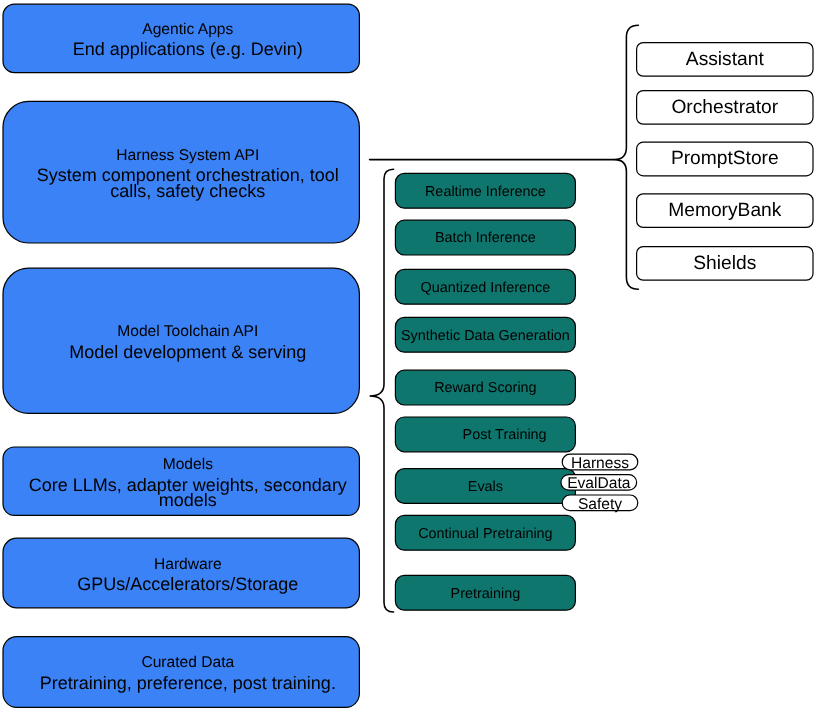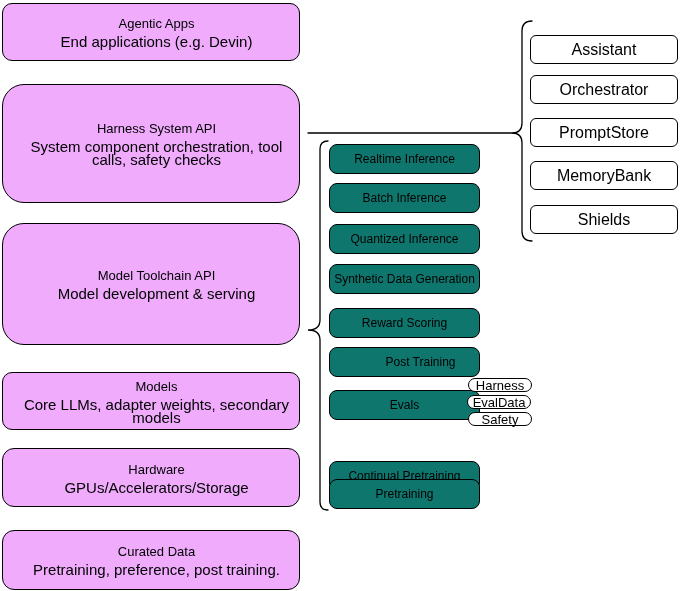--- a/index.html
+++ b/index.html
@@ -12,21 +12,21 @@
     color: #000000;
     overflow: hidden;
   }
   
   .bigbox {
     position: absolute;
     left: 2px;
     width: 298px;
     box-sizing: border-box;
     border: 1.3px solid #000000;
-    background: #f0abfc;
+    background: #3b82f6;
     display: flex;
     flex-direction: column;
     justify-content: center;
     align-items: center;
     text-align: center;
     padding-left: 11px;
   }
   .bigbox .title { font-size: 13px; line-height: 16px; }
   .bigbox .subtitle { font-size: 15px; line-height: 13px; margin-top: 3px; }
   .b-apps     { top: 3px;   height: 58px;  border-radius: 10px; }
@@ -47,21 +47,21 @@
     border-radius: 8px;
     background: #0f766e;
     display: flex;
     justify-content: center;
     align-items: center;
     text-align: center;
     font-size: 12px;
   }
   .m0 { top: 144px; } .m1 { top: 183px; } .m2 { top: 224px; }
   .m3 { top: 264px; } .m4 { top: 308px; } .m5 { top: 347px; padding-left: 32px; }
-  .m6 { top: 390px; } .m7 { top: 429px; margin-top: 32px; } .m8 { top: 479px; }
+  .m6 { top: 390px; } .m7 { top: 429px; } .m8 { top: 479px; }
 
   
   .pill {
     position: absolute;
     width: 64px;
     height: 14px;
     box-sizing: border-box;
     border: 1.3px solid #000000;
     border-radius: 8px;
     background: #ffffff;

